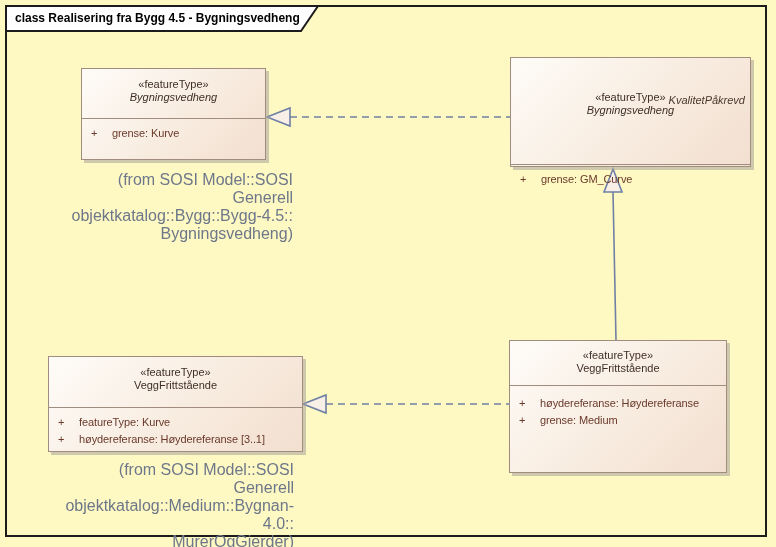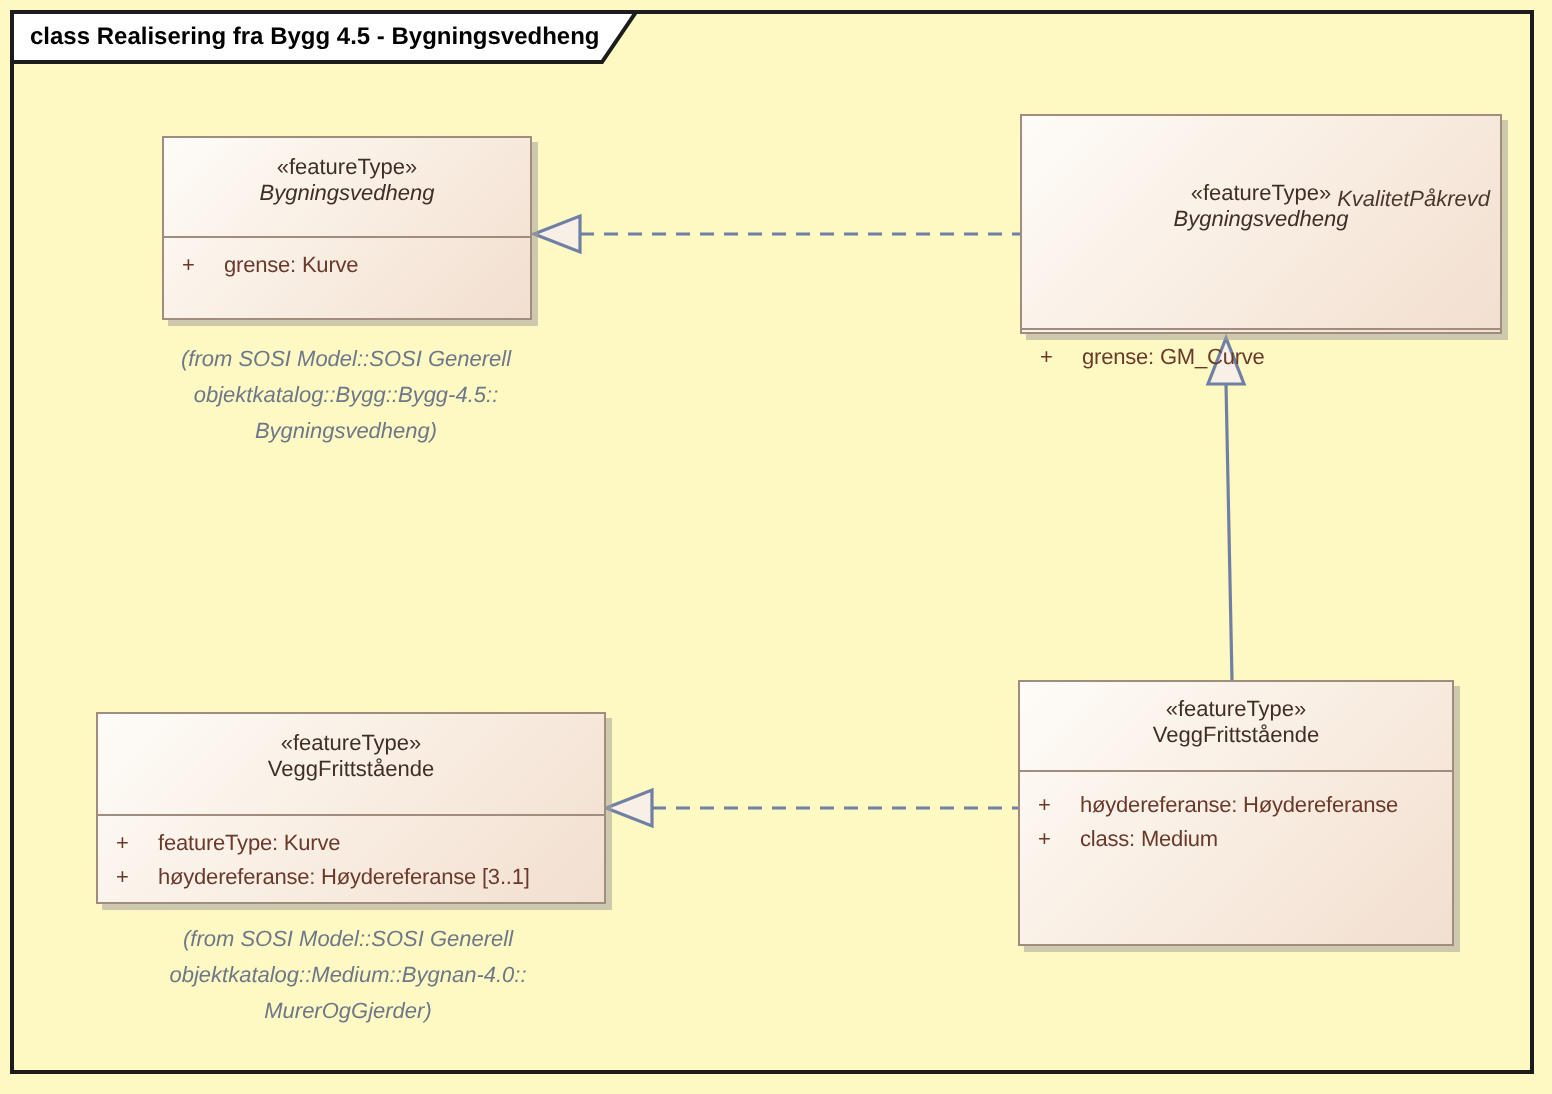--- a/index.html
+++ b/index.html
@@ -32,21 +32,21 @@
   .stereo{font-size:11px;color:#3f2e26;}
   .clsname{font-size:11px;font-weight:normal;color:#3f2e26;margin-top:1px;}
   .clsname.it{font-style:italic;}
   .attrs{padding-top:6px;}
   .attr-row{
     display:flex;font-size:11px;color:#6a392a;line-height:17px;
     letter-spacing:-0.1px;white-space:nowrap;
   }
   .attr-vis{width:21px;padding-left:9px;flex:0 0 auto;}
   .from-note{
-    position:absolute;text-align:center;font-size:11px;font-style:italic;
+    position:absolute;text-align:right;font-size:16px;
     color:#6d7789;line-height:18px;
   }
   .from-note span{display:block;}
 </style>
 </head>
 <body>
 
 <div id="canvas">
 
   <div class="frame"></div>
@@ -128,18 +128,18 @@
       <div class="stereo">«featureType»</div>
       <div class="clsname">VeggFrittstående</div>
     </div>
     <div class="attrs" style="padding-top:9px;">
       <div class="attr-row">
         <span class="attr-vis">+</span>
         <span>høydereferanse: Høydereferanse</span>
       </div>
       <div class="attr-row">
         <span class="attr-vis">+</span>
-        <span>class: Medium</span>
+        <span>grense: Medium</span>
       </div>
     </div>
   </div>
 
 </div>
 
 </body></html>

